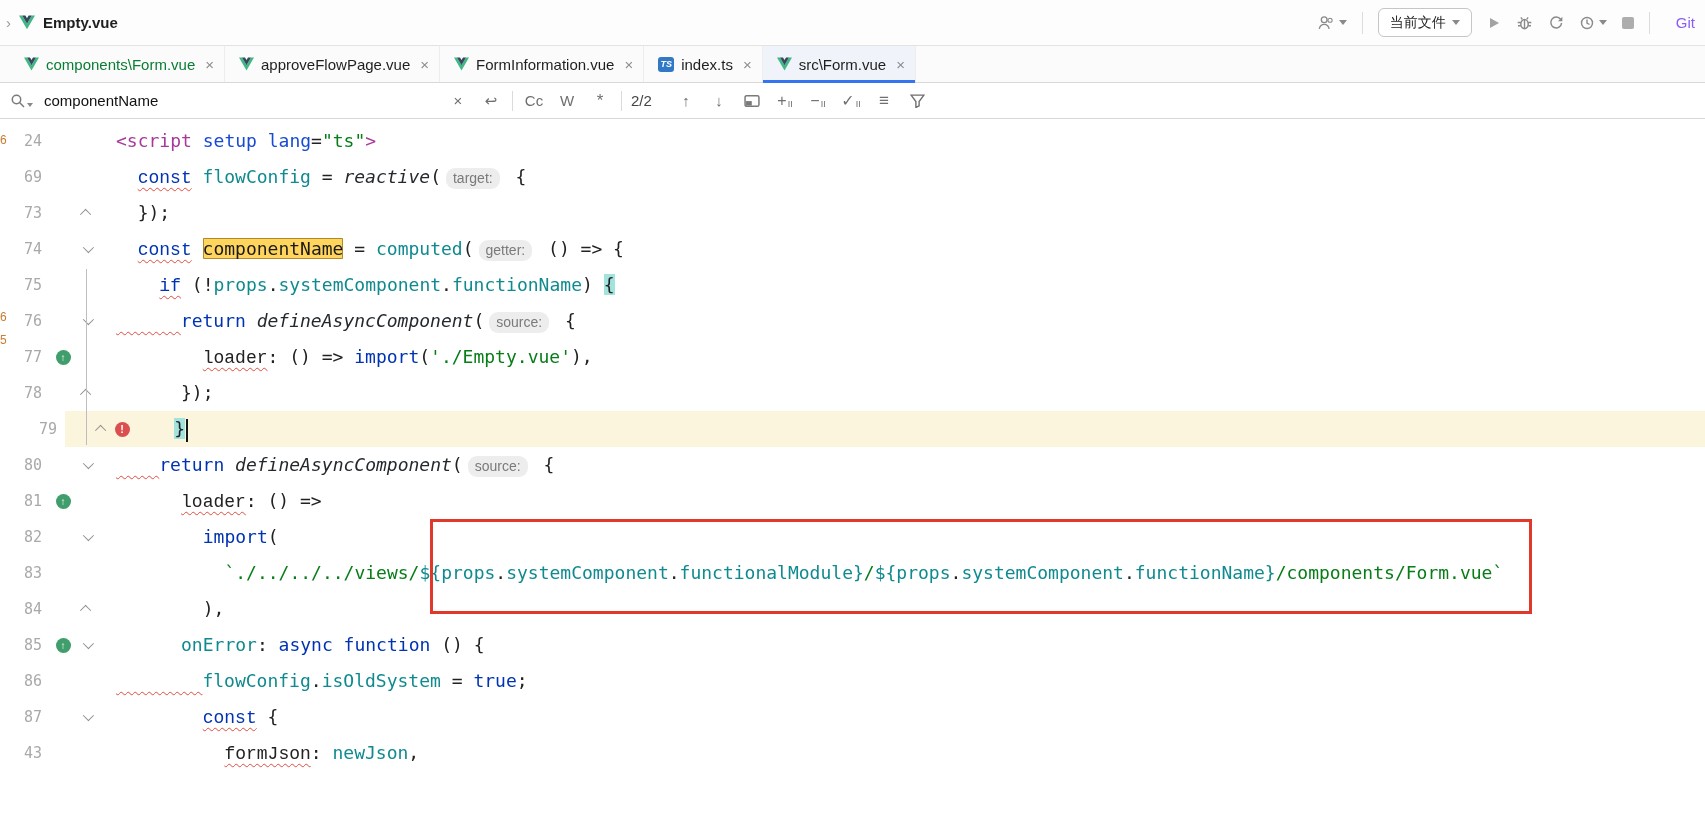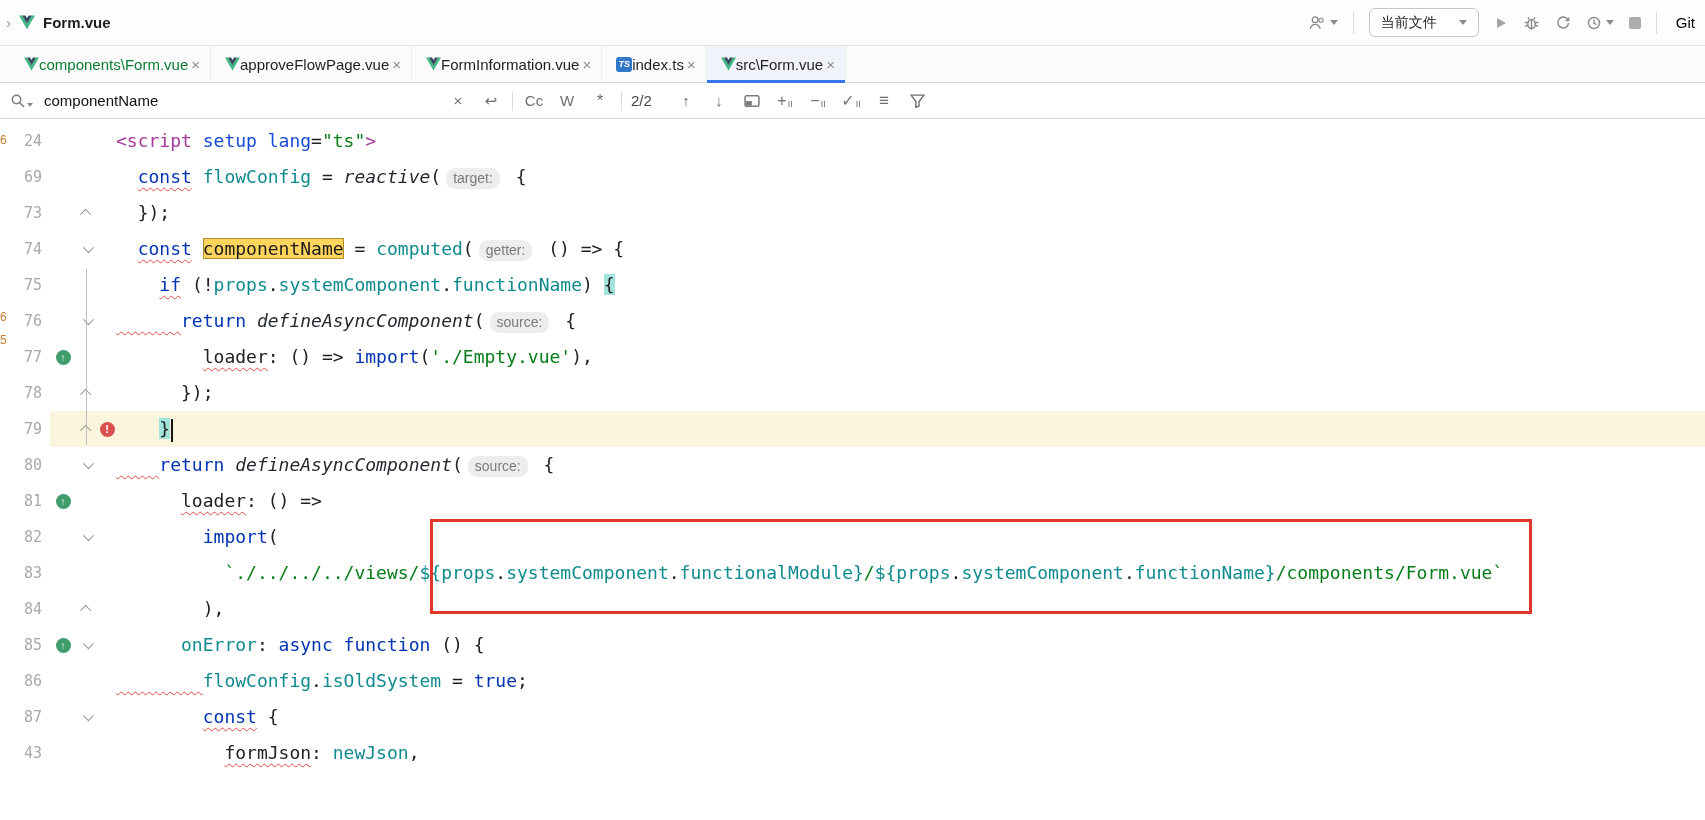--- a/index.html
+++ b/index.html
@@ -16,30 +16,30 @@
   }
   .tb-chevron { color:#9a9a9a; font-size:15px; }
   .tb-title { font-size:15px; font-weight:bold; color:#1f1f1f; }
   .tb-right { margin-left:auto; display:flex; align-items:center; gap:15px; }
   .tdiv { width:1px; height:22px; background:#DCDCDC; }
   .dd { display:inline-block; width:0; height:0; border-left:4px solid transparent;
         border-right:4px solid transparent; border-top:5px solid #8a8a8a; margin-left:4px; }
   .tb-ico { display:flex; align-items:center; color:#8a8a8a; }
   .runcfg {
     display:flex; align-items:center; height:29px; padding:0 11px;
-    border:1px solid #C6C6C6; border-radius:6px; font-size:14px; color:#1f1f1f; gap:18px;
+    border:1px solid #C6C6C6; border-radius:6px; font-size:14px; color:#1f1f1f; gap:2px;
     background:#fff;
   }
   .stop-ico { width:12px; height:12px; background:#ADADAD; border-radius:2px; display:inline-block; }
-  .git-label { font-size:15px; color:#000000; margin-left:4px; }
+  .git-label { font-size:15px; color:#8b5cf6; margin-left:11px; }
 
   
   .tab-bar { height:37px; background:#FBFBFB; border-bottom:1px solid #D9D9D9;
              display:flex; align-items:stretch; padding-left:10px; }
-  .tab { display:flex; align-items:center; padding:0 10px 0 14px;
+  .tab { display:flex; align-items:center; gap:7px; padding:0 10px 0 14px;
          font-size:15px; color:#1f1f1f; border-right:1px solid #EDEDED; position:relative; }
   .tab.active { background:#F0F3F9; }
   .tab.active::after { content:""; position:absolute; left:0; right:0; bottom:-1px; height:3px; background:#3574F0; }
   .tab.vcs-added .tab-label { color:#0A7D34; }
   .tab-ic { display:flex; align-items:center;font-style:italic; }
   .tab-close { color:#8d8d8d; font-size:15px; margin-left:3px; }
   .ts-badge { display:inline-flex; width:16px; height:15px; background:#3178C6; color:#fff;
               font-size:9px; font-weight:bold; align-items:center; justify-content:center; border-radius:3px; }
 
   
@@ -56,21 +56,21 @@
   .vdiv { width:1px; height:20px; background:#DBDBDB; }
   .fb-results { font-size:15px; color:#454545; min-width:34px; }
   .pair { gap:1px; }
   .pair b { font-weight:normal; font-size:16px; color:#6f6f6f; }
   .pair i { font-style:normal; font-size:9px; color:#6f6f6f; align-self:flex-end; margin-bottom:4px; }
 
   
   .editor { position:relative; height:701px; background:#fff; padding-top:4px;
             font-family:"DejaVu Sans Mono","Liberation Mono",monospace; font-size:18px; }
   .line { display:flex; height:36px; line-height:36px; white-space:pre; }
-  .line.current { background:#FBF5DD; }
+  .line.current { background:#FBF5DD;margin-left:15px; }
   .edge { width:6px; flex:none; background:#fff; }
   .lnum { width:44px; flex:none; text-align:right; color:#A9A9A9; font-size:15px;
           padding-right:8px; background:#fff; font-family:"DejaVu Sans Mono",monospace; }
   .gcol { flex:none; display:flex; align-items:center; justify-content:center; }
   .gmark { width:26px; } .gfold { width:22px; } .gerr { width:18px; }
   .chev { width:8px; height:8px; border-right:1.6px solid #8E8E8E; border-bottom:1.6px solid #8E8E8E; display:inline-block; }
   .chev.down { transform:rotate(45deg) translateY(-2px); }
   .chev.up { transform:rotate(-135deg) translateY(-2px); }
   .up-badge { width:15px; height:15px; border-radius:50%; background:#3F9E6B; color:#fff;
               font-size:10px; line-height:15px; text-align:center; font-family:"Liberation Sans",sans-serif; }
@@ -82,21 +82,21 @@
   .tok.kw { color:#0033B3; }
   .tok.str { color:#067D17; }
   .tok.id { color:#0F8A8F; }
   .tok.interp { color:#0F8A8F; }
   .tok.tag { color:#A8399B;margin-top:6px; }
   .tok.attr { color:#174AD4; }
   .tok.fni { color:#24292e; font-style:italic;margin-top:48px; }
   .tok.brace { background:#A2E3DE; }
   .tok.match { background:#FFD55E; box-shadow:inset 0 0 0 1px #AE8A2D; border-radius:1px; color:#1a1a1a; }
   .sq { text-decoration:underline wavy #E04B3F; text-decoration-thickness:1px;
-        text-underline-offset:4px; text-decoration-skip-ink:none; }
+        text-underline-offset:4px; text-decoration-skip-ink:none;font-family:Liberation Mono, monospace; }
   .hint { display:inline-block; background:#EDEDED; color:#7a7a7a; border-radius:9px;
           font-size:14px; line-height:21px; height:21px; padding:0 7px; margin:0 5px;
           vertical-align:middle; font-family:"Liberation Sans",sans-serif; }
   .caret { display:inline-block; width:2px; height:23px; background:#141414; vertical-align:middle; margin-left:1px; }
 
   .annotation-box { position:absolute; left:430px; top:400px; width:1102px; height:95px;
                     border:3px solid #E2382B; z-index:5; pointer-events:none; }
   .fold-region-line { position:absolute; left:86px; top:150px; width:1px; height:176px;
                       background:#BDBDBD; z-index:2; }
   .edge-artifacts { position:absolute; left:0; top:0; width:12px; height:100%; pointer-events:none; z-index:6; }
@@ -107,21 +107,21 @@
 <body>
 
 <div class="title-bar">
   <span class="tb-chevron">›</span>
   <span class="tb-ico">
     <svg width="16" height="15" viewBox="0 0 24 21">
         <path fill="#41B883" d="M0 0h4.8L12 12.4 19.2 0H24L12 20.7z"></path>
         <path fill="#34495E" d="M4.8 0H9.6L12 4.1 14.4 0h4.8L12 12.4z"></path>
       </svg>
   </span>
-  <span class="tb-title">Form.vue</span>
+  <span class="tb-title">Empty.vue</span>
 
   <div class="tb-right">
     <span class="tb-ico">
       <svg width="18" height="17" viewBox="0 0 20 18">
           <circle cx="8" cy="6" r="3.2" fill="none" stroke="#8a8a8a" stroke-width="1.5"></circle>
           <path d="M2.5 16c.8-3.4 2.9-5 5.5-5s4.7 1.6 5.5 5" fill="none" stroke="#8a8a8a" stroke-width="1.5"></path>
           <circle cx="14.5" cy="6.5" r="2.3" fill="none" stroke="#8a8a8a" stroke-width="1.2"></circle>
         </svg>
         <i class="dd"></i>
     </span>

